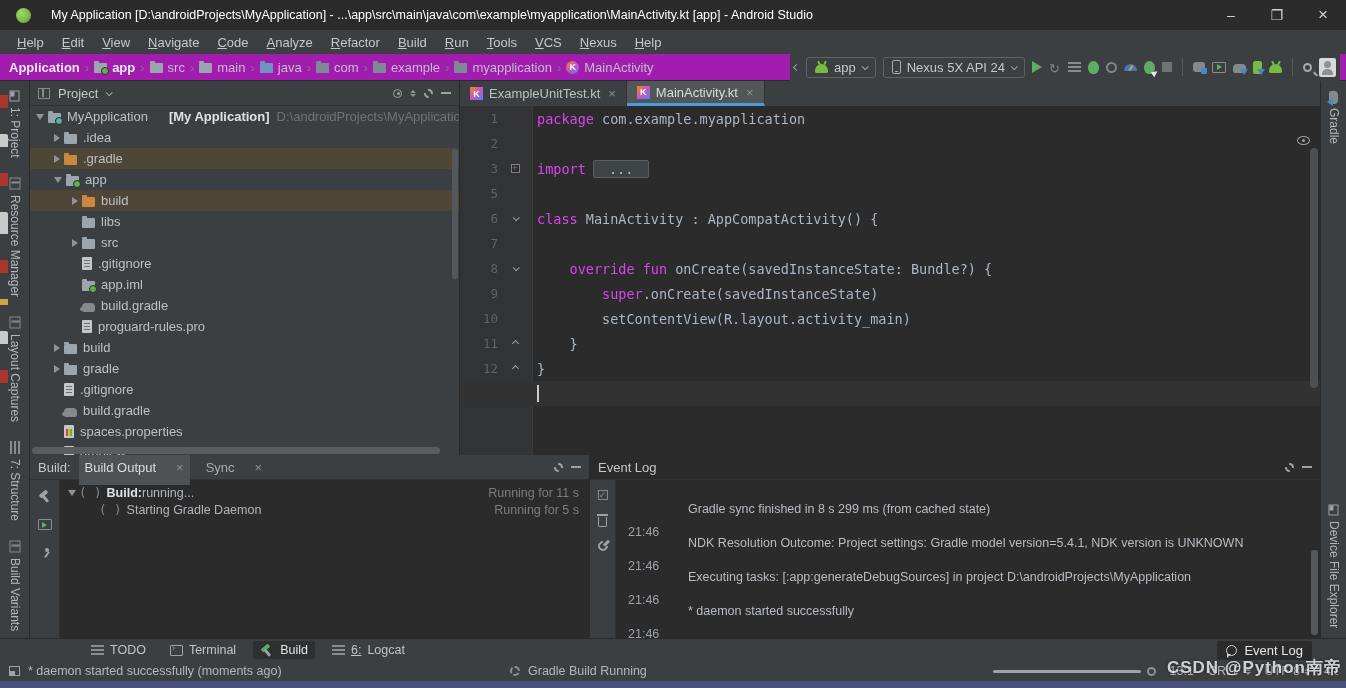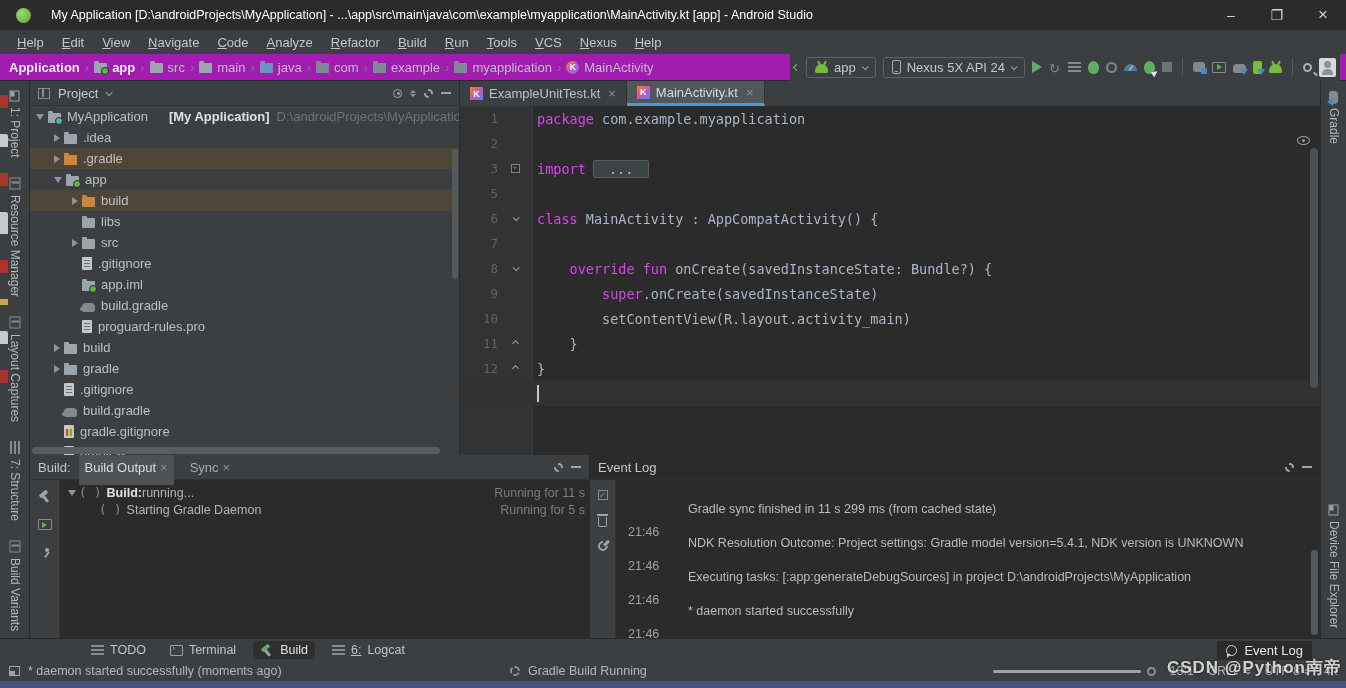--- a/index.html
+++ b/index.html
@@ -161,31 +161,31 @@
   .code-line.cur{background:#323232;margin-left:-73px;padding-left:77px;}
   .tok-k{color:#d946ef;}
   .tok-fold{background:#3e4346;border:1px solid #5a5e60;border-radius:2px;padding:0 7px;margin-left:7px;color:#a9b7c6;}
   .caret{display:inline-block;width:1.5px;height:17px;background:#c8ccce;}
   #editor-eye{position:absolute;right:10px;top:30px;}
   #editor-vscroll{position:absolute;right:2px;top:42px;width:8px;height:240px;background:#4d5052;border-radius:4px;}
 
   
   #build-panel{left:30px;top:455px;width:560px;height:183px;background:#2b2b2b;border-right:1px solid #2a2a2a;overflow:hidden;}
   #build-head{background:#3c3f41;}
-  .btab{padding:10px 6px;display:flex;align-items:flex-start;gap:4px;color:#a7acb0;}
+  .btab{padding:10px 6px;display:flex;align-items:flex-start;gap:20px;color:#a7acb0;}
   .btab.active{background:#4e5254;color:#d8dce0;}
   .btab .x{color:#8d9296;}
   #build-body{display:flex;height:158px;}
   #build-side{width:30px;background:#3c3f41;border-right:1px solid #323232;display:flex;flex-direction:column;align-items:center;gap:16px;padding-top:10px;}
   #build-rows{flex:1;padding-top:4px;}
   .brow{height:17px;display:flex;align-items:center;white-space:nowrap;color:#b0b5ba;font-size:12.5px;}
   .brow .tri{margin:0 3px 0 8px;}
   .brow .task{color:#85898d;font-family:"DejaVu Sans Mono",monospace;margin-right:5px;}
   .brow .b{font-weight:bold;color:#dfe2e5;}
-  .brow .right{margin-left:auto;color:#787d82;padding-right:4px;}
+  .brow .right{margin-left:auto;color:#787d82;padding-right:10px;}
 
   
   #event-panel{left:590px;top:455px;width:730px;height:183px;background:#2b2b2b;overflow:hidden;}
   #event-body{display:flex;height:158px;position:relative;}
   #event-side{width:26px;background:#3c3f41;border-right:1px solid #323232;display:flex;flex-direction:column;align-items:center;gap:14px;padding-top:10px;}
   #event-rows{flex:1;overflow:hidden;}
   .erow{height:34px;display:flex;align-items:center;white-space:nowrap;font-size:12.5px;}
   .erow .time{width:46px;flex:none;margin-left:12px;color:#9da2a8;margin-top:45px;}
   .erow .txt{color:#b7bcc2;margin-left:14px;}
   .erow.clip{height:12px;overflow:hidden;}
@@ -451,21 +451,21 @@
           <span>.gitignore</span>
         </div>
         <div class="trow" style="padding-left: 24px;">
           <span class="tri none"></span>
           <span class="ic ic-gradlefile"></span>
           <span>build.gradle</span>
         </div>
         <div class="trow" style="padding-left: 24px;">
           <span class="tri none"></span>
           <span class="ic ic-props"></span>
-          <span>gradle.gitignore</span>
+          <span>spaces.properties</span>
         </div>
         <div class="trow" style="padding-left: 24px;">
           <span class="tri none"></span>
           <span class="ic ic-file"></span>
           <span>gradlew</span>
         </div>
       </div>
     <div class="tree-vscroll"></div>
     <div class="hscroll"></div>
   </div>
@@ -614,21 +614,21 @@
     <div id="event-body">
       <div id="event-side">
         <span class="ic ic-check"></span>
         <span class="ic ic-trash"></span>
         <span class="ic ic-wrench"></span>
       </div>
       <div id="event-rows">
           <div class="erow clip"></div>
           <div class="erow">
             <span class="time">21:46</span>
-            <span class="txt">Gradle sync finished in 11 s 299 ms (from cached state)</span>
+            <span class="txt">Gradle sync finished in 8 s 299 ms (from cached state)</span>
           </div>
           <div class="erow">
             <span class="time">21:46</span>
             <span class="txt">NDK Resolution Outcome: Project settings: Gradle model version=5.4.1, NDK version is UNKNOWN</span>
           </div>
           <div class="erow">
             <span class="time">21:46</span>
             <span class="txt">Executing tasks: [:app:generateDebugSources] in project D:\androidProjects\MyApplication</span>
           </div>
           <div class="erow">

